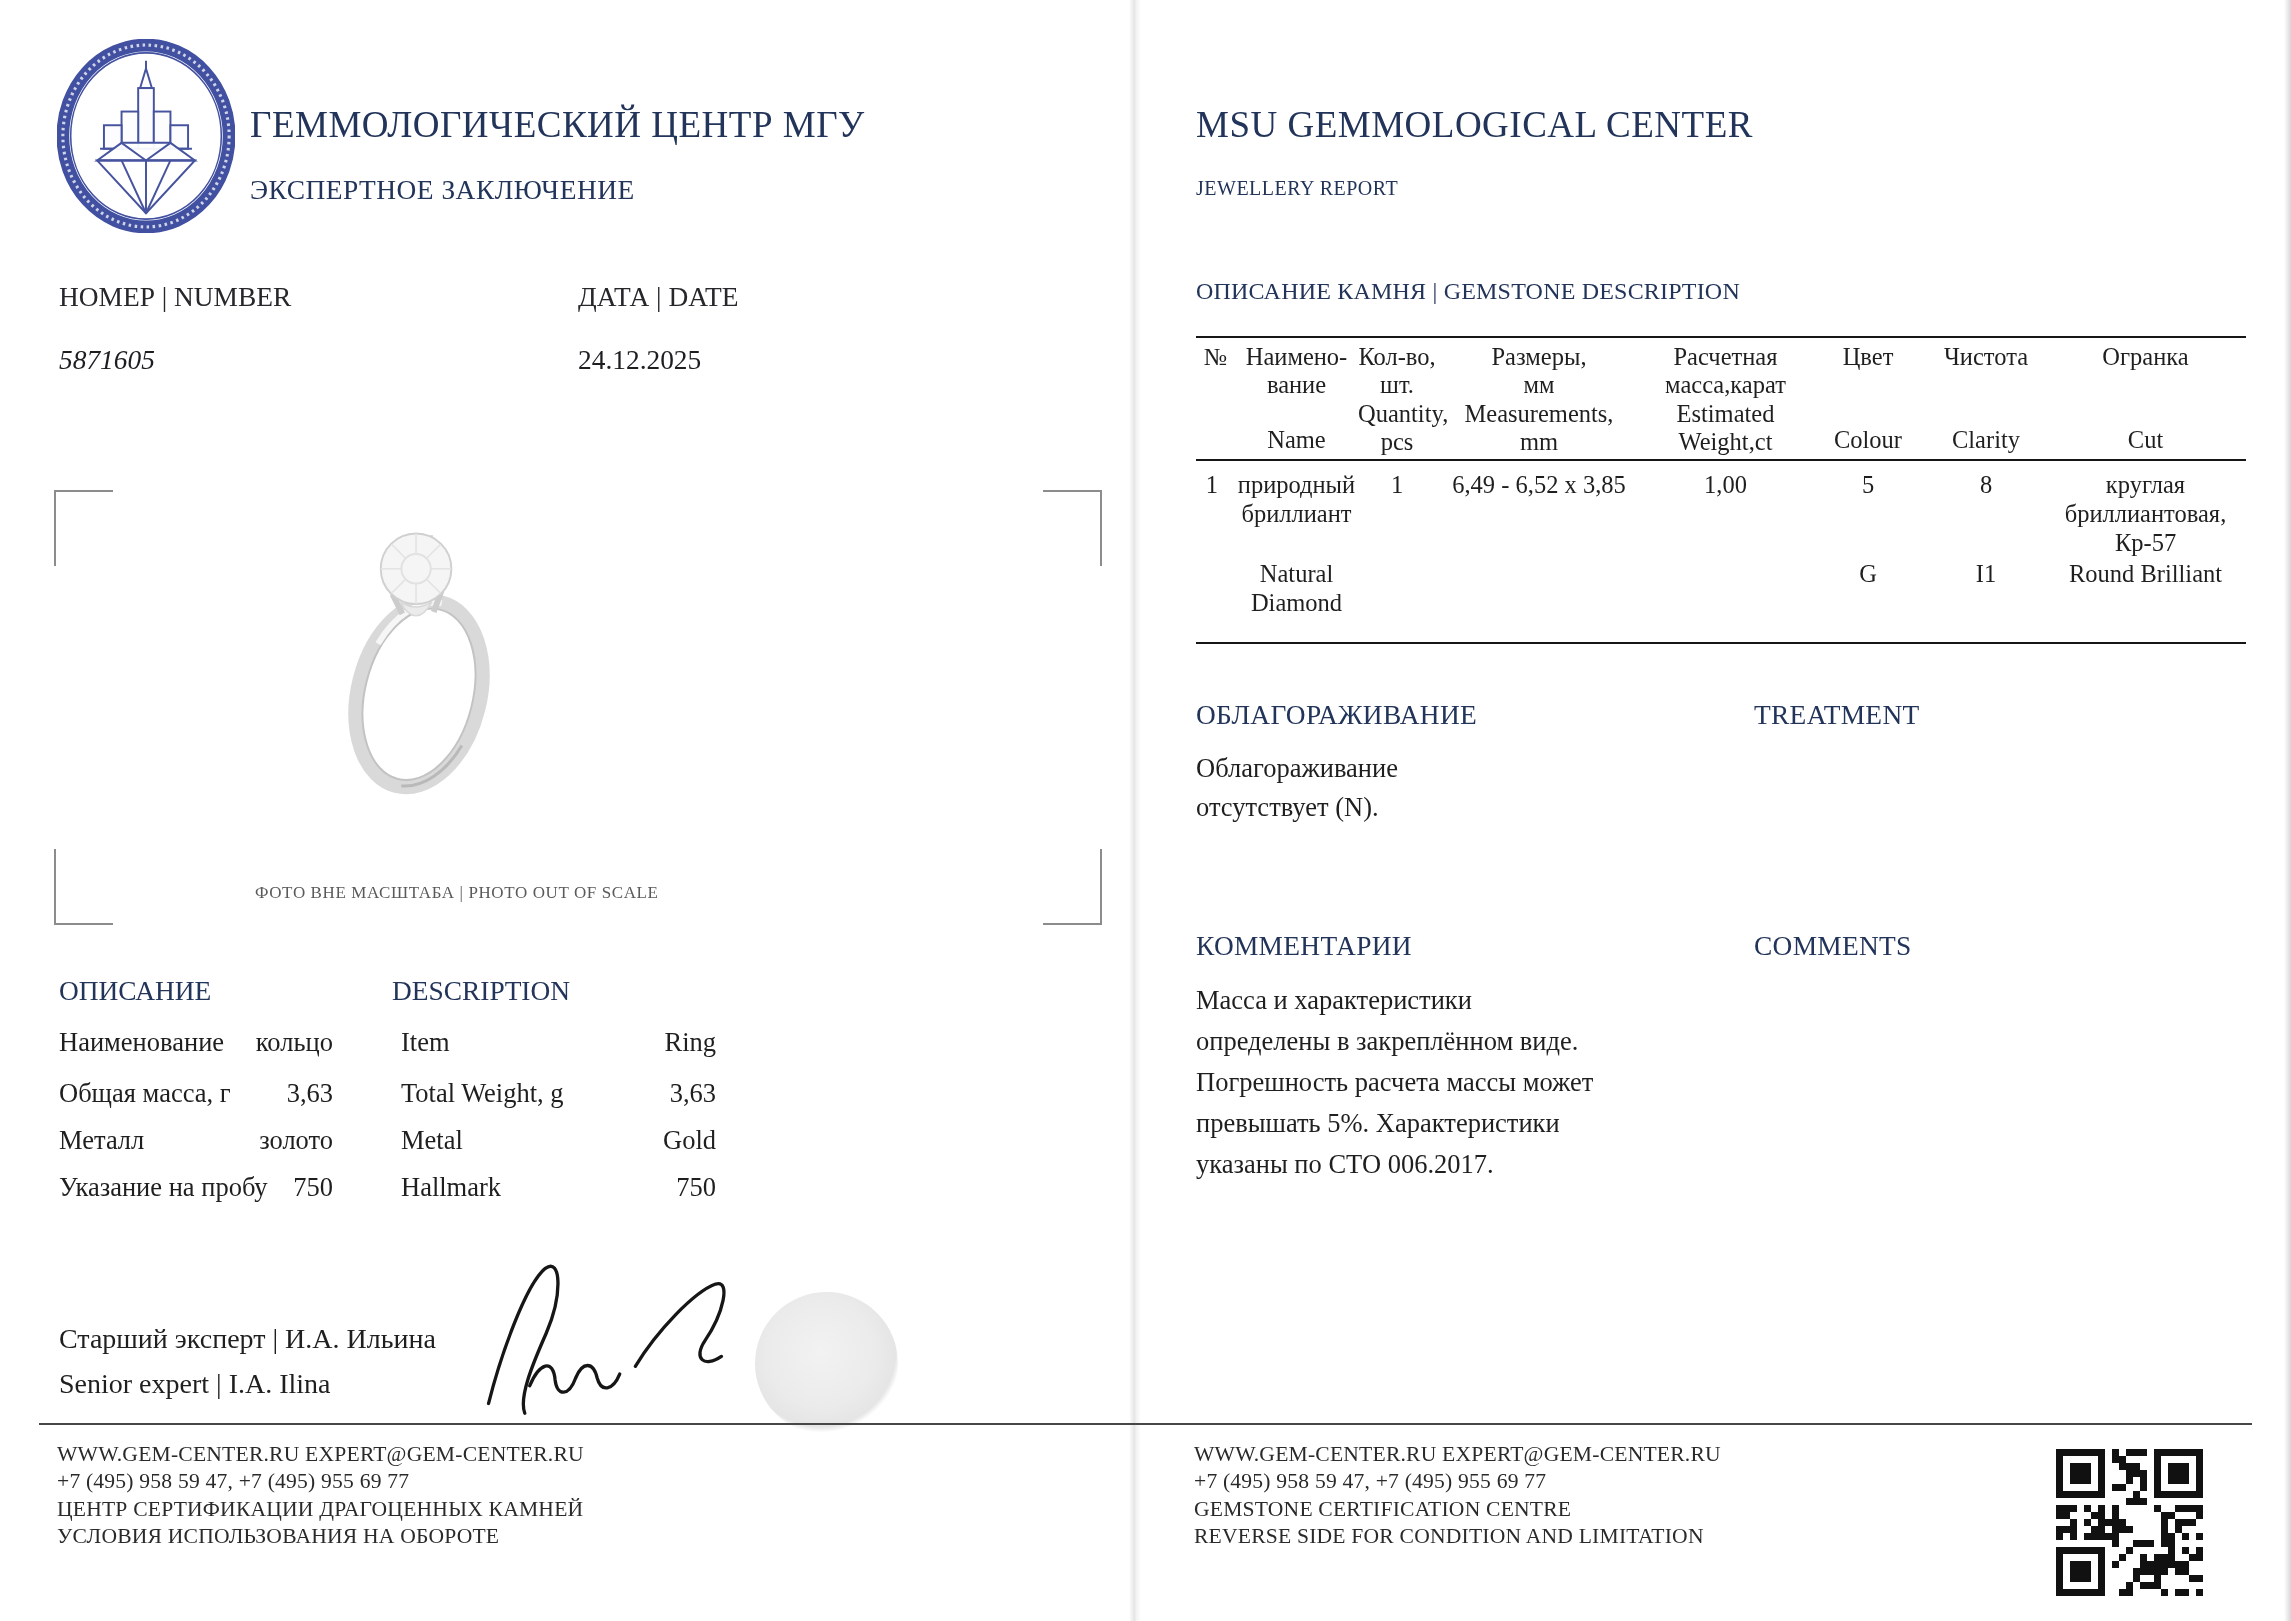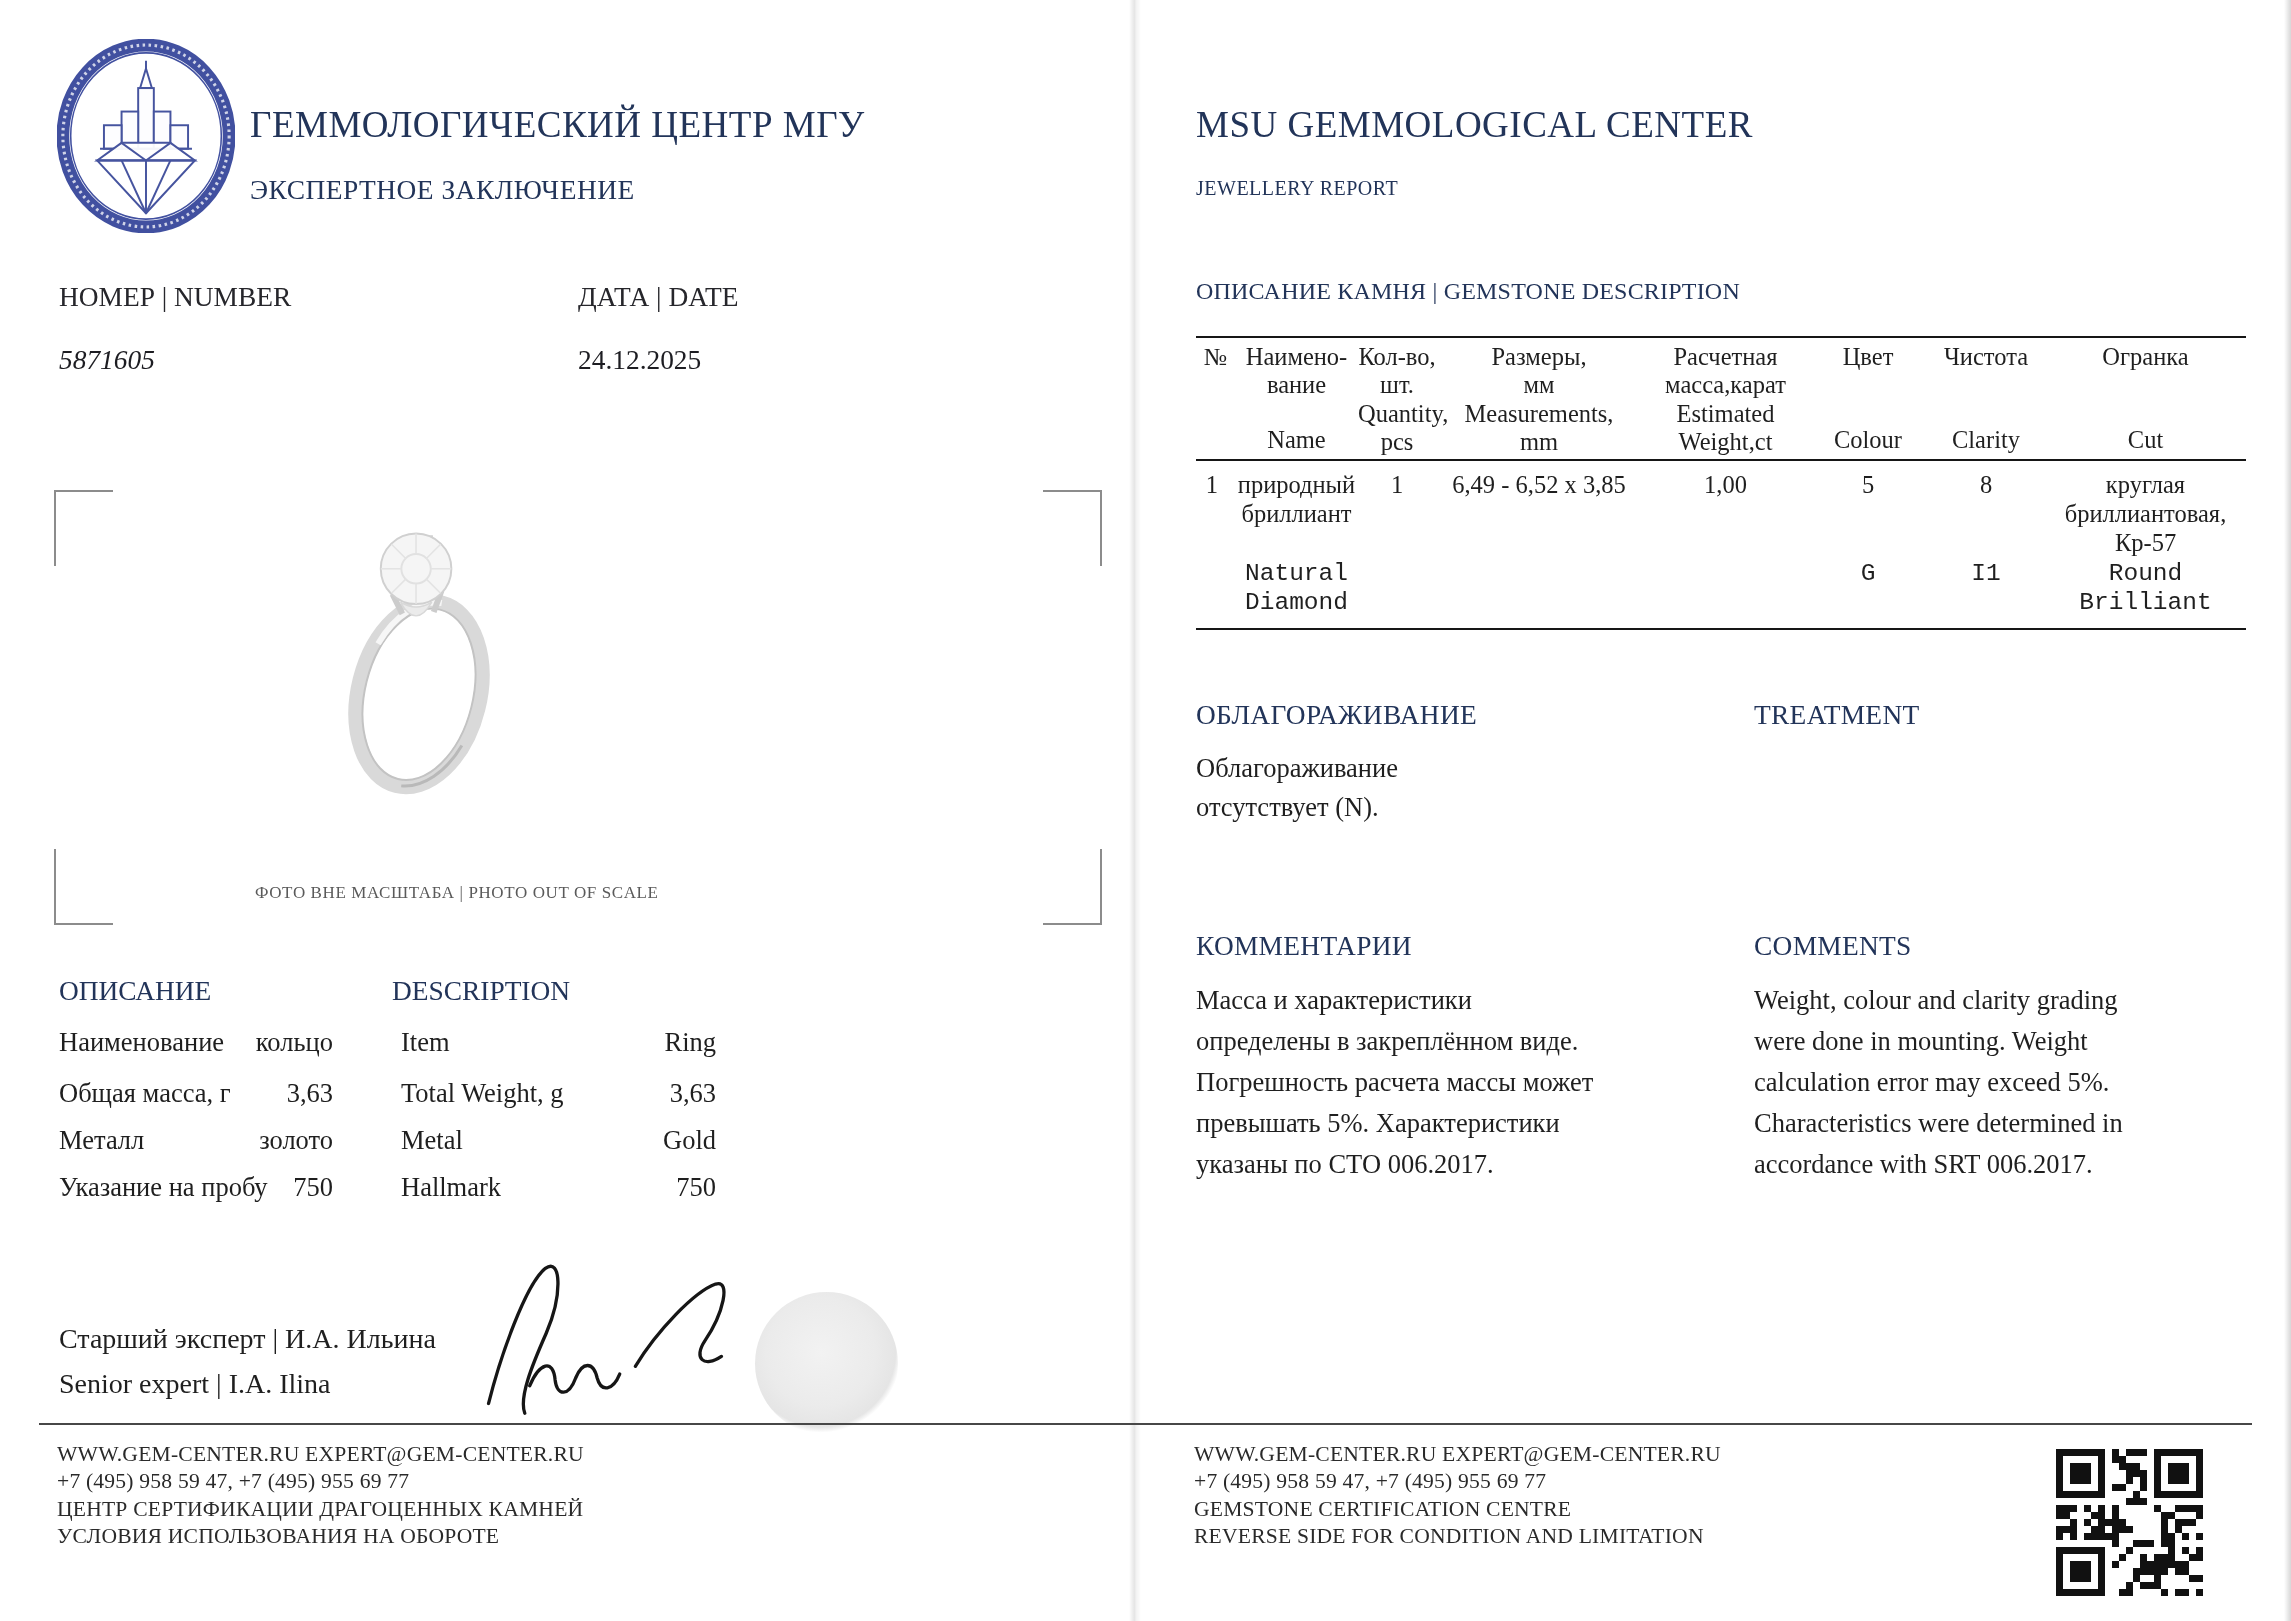--- a/index.html
+++ b/index.html
@@ -48,21 +48,21 @@
   
   .gem-title{font-size:24px;letter-spacing:0.2px;white-space:nowrap;}
   table.gem{border-collapse:collapse;table-layout:fixed;width:1049px;}
   table.gem{border-top:2.9px solid #161616;border-bottom:2.9px solid #161616;}
   table.gem th{border-bottom:2.9px solid #161616;vertical-align:top;padding:0;font-weight:normal;}
   table.gem .hwrap{display:flex;flex-direction:column;justify-content:space-between;height:112px;padding:4.9px 0 3.9px;}
   table.gem .hru,table.gem .hen{font-size:24.5px;line-height:1.16;white-space:pre-line;text-align:center;}
   table.gem th.c-num .hru{text-align:left;padding-left:7.8px;}
   table.gem td{font-size:24.5px;line-height:1.2;vertical-align:top;text-align:center;white-space:pre-line;padding:0;}
   table.gem tr.r-ru td{padding-top:8.8px;height:89px;}
-  table.gem tr.r-en td{height:45px;padding-bottom:11px;font-family:Liberation Mono, monospace;}
+  table.gem tr.r-en td{height:45px;padding-bottom:25px;}
   table.gem td.c-num{text-align:left;padding-left:9.8px;}
 
   
   .sec-title{font-size:27.4px;letter-spacing:0.3px;white-space:nowrap;}
   .sec-body{font-size:26.5px;line-height:39px;white-space:pre-line;}
   .comments-body{font-size:26.5px;line-height:41px;white-space:pre-line;}
 
   
   .rule{position:absolute;top:1423px;left:39px;width:2213px;height:2px;background:#474747;}
   .footer-line{display:block;font-size:21.6px;line-height:27.4px;color:#2a2a2a;letter-spacing:0.2px;white-space:nowrap;}
@@ -302,25 +302,20 @@
   <div class="abs sec-body" style="left:1196px;top:749px;width:529px;">Облагораживание
 отсутствует (N).</div>
 
   <div class="abs sec-title navy" style="left:1196px;top:931px;">КОММЕНТАРИИ</div>
   <div class="abs sec-title navy" style="left:1754px;top:931px;">COMMENTS</div>
   <div class="abs comments-body" style="left:1196px;top:980px;width:549px;">Масса и характеристики
 определены в закреплённом виде.
 Погрешность расчета массы может
 превышать 5%. Характеристики
 указаны по СТО 006.2017.</div>
-  <div class="abs comments-body" style="left:1754px;top:980px;width:510px;">Weight, colour and clarity grading
-were done in mounting. Weight
-calculation error may exceed 5%.
-Characteristics were determined in
-accordance with SRT 006.2017.</div>
 
   <div class="rule"></div>
 
   <div class="abs" style="left:57px;top:1441px;">
     <span class="footer-line">WWW.GEM-CENTER.RU EXPERT@GEM-CENTER.RU</span>
     <span class="footer-line">+7 (495) 958 59 47, +7 (495) 955 69 77</span>
     <span class="footer-line">ЦЕНТР СЕРТИФИКАЦИИ ДРАГОЦЕННЫХ КАМНЕЙ</span>
     <span class="footer-line">УСЛОВИЯ ИСПОЛЬЗОВАНИЯ НА ОБОРОТЕ</span>
   </div>
 

